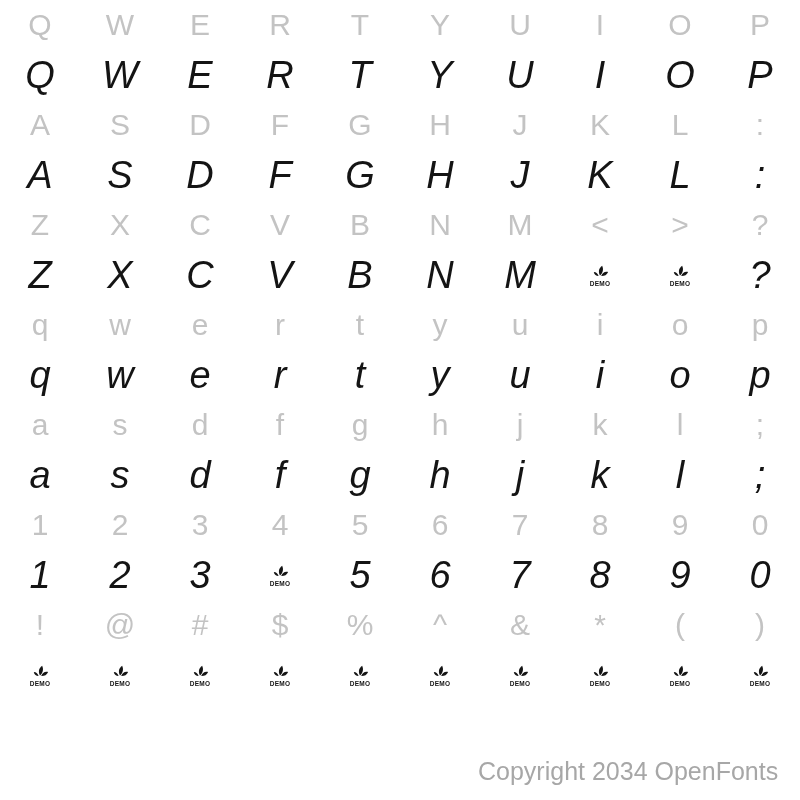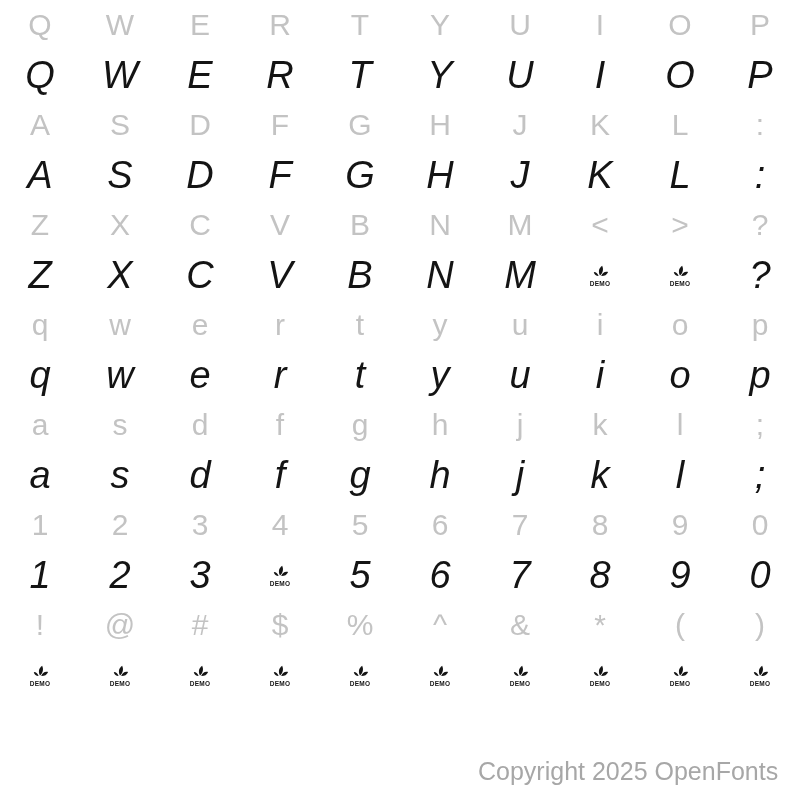--- a/index.html
+++ b/index.html
@@ -352,14 +352,14 @@
             <g fill="#141414">
               <use href="#petal" transform="translate(12,12.6) rotate(9)"></use>
               <use href="#petal" transform="translate(10.6,13) rotate(-54) scale(0.62)"></use>
               <use href="#petal" transform="translate(13.2,13) rotate(56) scale(0.8)"></use>
             </g>
             <text x="12" y="22.5" text-anchor="middle" fill="#141414" style="font-family:&quot;Liberation Sans&quot;,sans-serif;font-weight:bold;font-style:normal;font-size:6.5px;letter-spacing:0.2px">DEMO</text>
           </svg>
         </div>
       </div>
     </div>
-  <div class="copyright">Copyright 2025 OpenFonts</div>
+  <div class="copyright">Copyright 2034 OpenFonts</div>
 </div>
 
 </body></html>

